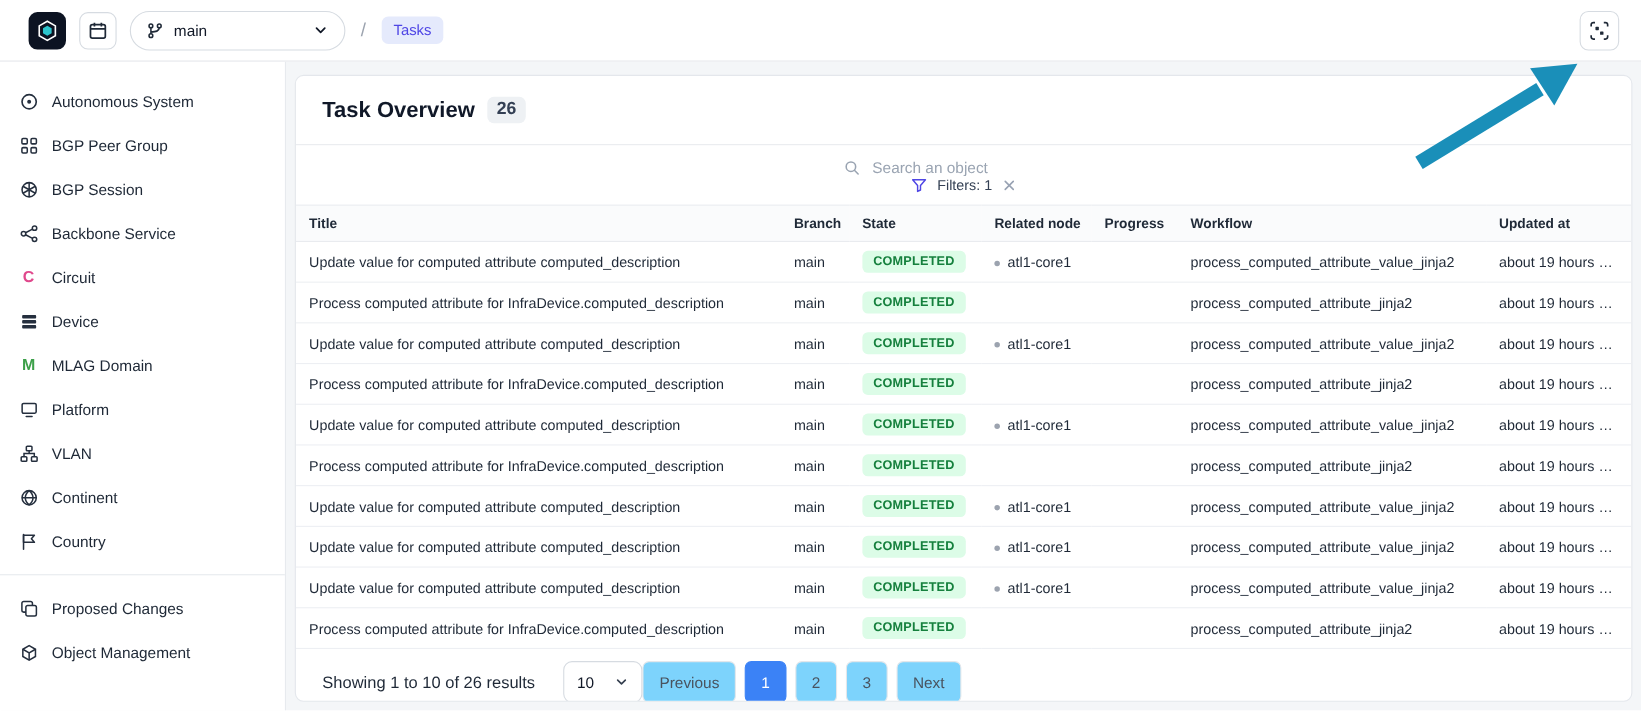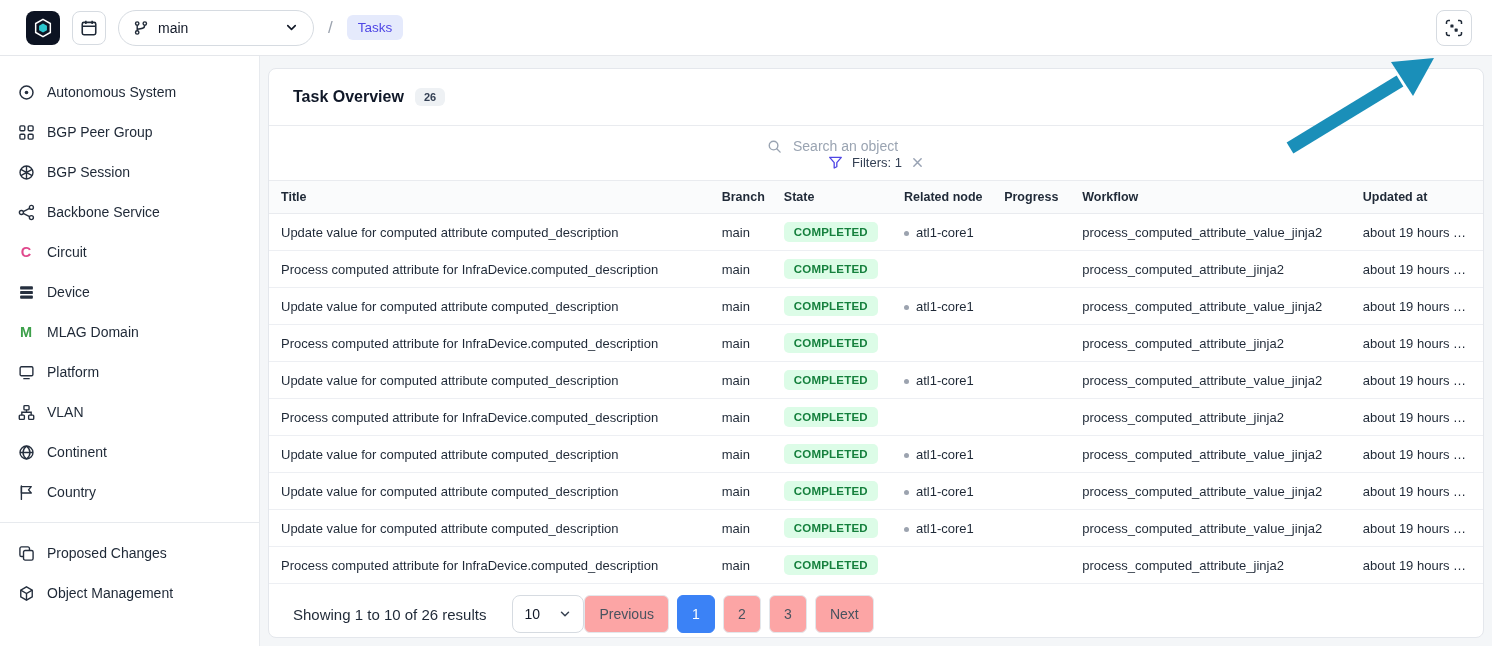--- a/index.html
+++ b/index.html
@@ -79,24 +79,24 @@
   
   .content { flex:1; background:#f4f6f8; padding:12px 8px 8px 8px; min-width:0; }
   .card {
     background:#fff; border:1px solid #e4e7ec; border-radius:8px;
     height:100%; display:flex; flex-direction:column; overflow:hidden;
   }
   .card-header {
     display:flex; align-items:center; gap:11px; padding:19px 24px;
     border-bottom:1px solid #e9ebef;
   }
-  .page-title { font-size:16px; margin:0; font-weight:700; color:#101828; }
+  .page-title { font-size:20px; margin:0; font-weight:700; color:#101828; }
   .count-badge {
     background:#eef1f4; border-radius:6px; padding:3px 9px;
-    font-size:11px; color:#344054; font-weight:600;
+    font-size:16px; color:#344054; font-weight:600;
   }
   .filter-row { display:flex; align-items:center; padding:11px 24px 10px 24px;flex-direction:column; }
   .obj-search { display:flex; align-items:center; gap:9px; width:218px; color:#9aa4b2; }
   .obj-search svg { width:15px; height:15px; }
   .obj-search input {
     border:none; outline:none; font-size:14px; color:#344054; width:170px; background:transparent;
   }
   .obj-search input::placeholder { color:#9aa4b2; }
   .filters { display:flex; align-items:center; gap:9px; font-size:13px; color:#344054; cursor:pointer; }
   .filters .funnel svg { width:15px; height:15px; color:#4f46e5; }
@@ -131,21 +131,21 @@
   }
   .footer-left { display:flex; align-items:center; gap:26px; font-size:15px; color:#1f2937; }
   .page-size {
     border:1px solid #d6dbe1; border-radius:8px; height:38px; width:72px;
     display:flex; align-items:center; justify-content:space-between;
     padding:0 11px; font-size:14px; color:#111827; cursor:pointer;
   }
   .page-size svg { width:14px; height:14px; color:#374151; }
   .pagination { display:flex; gap:8px; }
   .page-btn {
-    min-width:38px; height:38px; border:1px solid #e3e7eb; border-radius:6px; background:#fca5a5;
+    min-width:38px; height:38px; border:1px solid #e3e7eb; border-radius:6px; background:#7dd3fc;
     display:flex; align-items:center; justify-content:center; font-size:14px; color:#49535f;
     padding:0 14px; cursor:pointer; font-family:inherit;
   }
   .page-btn.num { padding:0; width:38px; }
   .page-btn.active { background:var(--accent-blue,#3b82f6); border-color:var(--accent-blue,#3b82f6); color:#fff; }
 </style>
 </head>
 <body>
 
 <div class="topbar">

